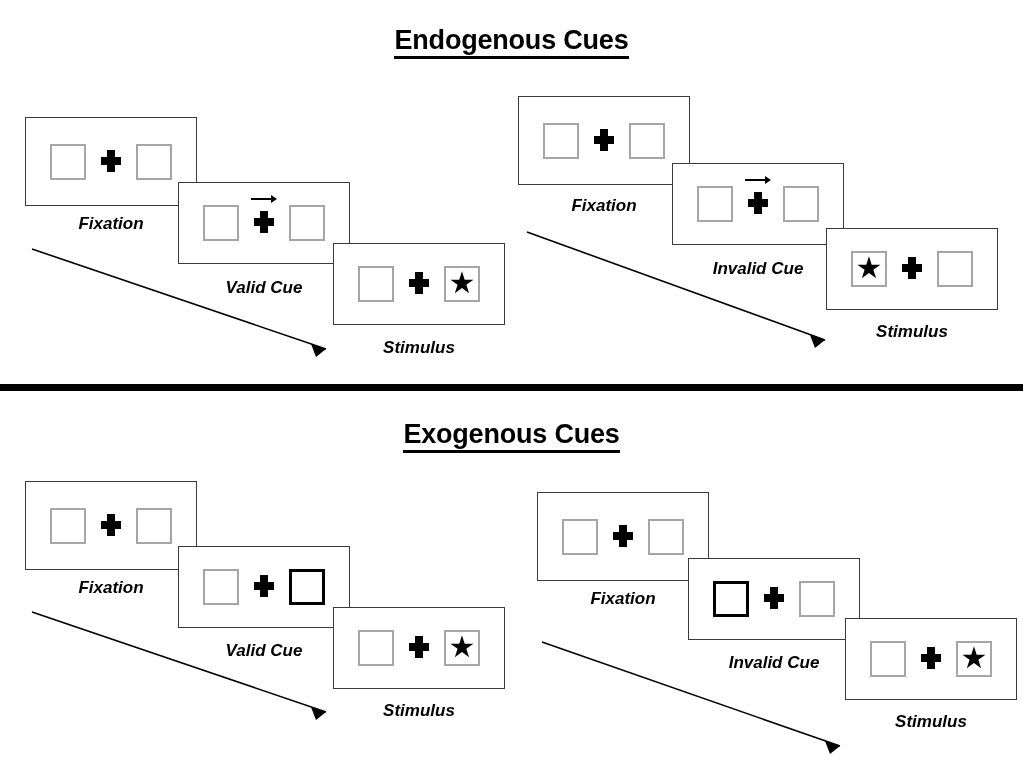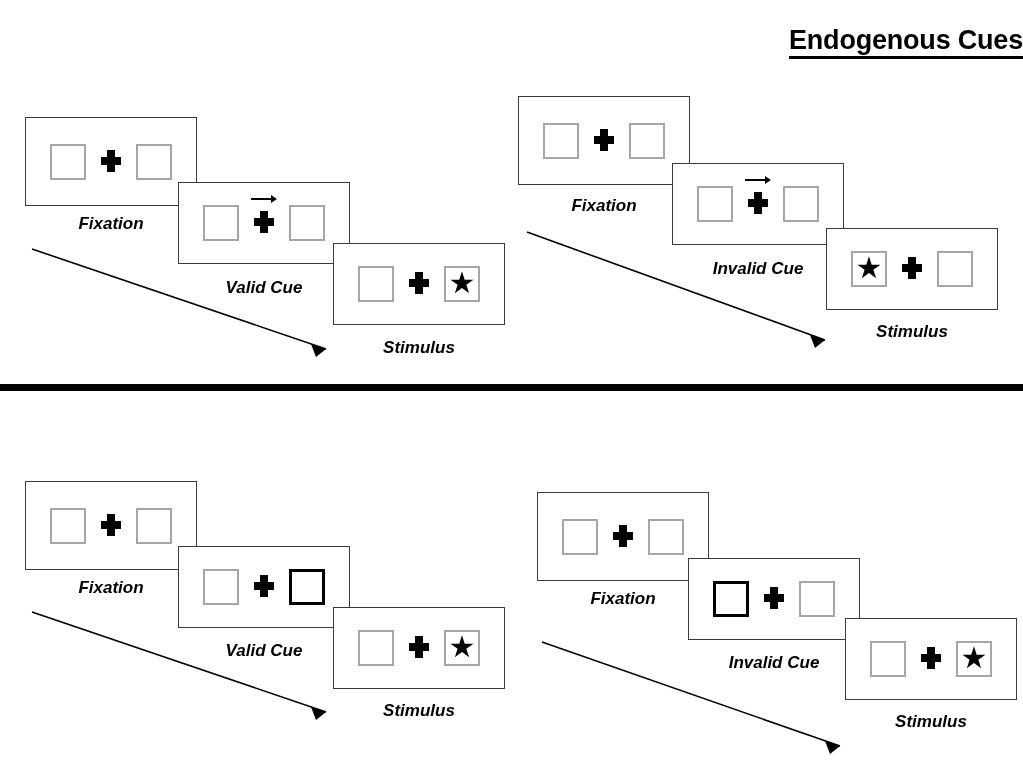--- a/index.html
+++ b/index.html
@@ -4,21 +4,21 @@
 <style>
   html,body{margin:0;padding:0;}
   body{
     width:1023px;height:767px;background:#ffffff;
     font-family:"Liberation Sans",sans-serif;
     overflow:hidden;position:relative;
   }
   .stage{position:absolute;left:0;top:0;width:1023px;height:767px;}
 
   .section-title{
-    position:absolute;width:100%;text-align:right;
+    position:absolute;width:100%;text-align:center;
     font-weight:bold;font-size:27px;color:#000;
     letter-spacing:-0.2px;
   }
   .section-title span{
     border-bottom:3px solid #000;padding-bottom:1px;
   }
 
   .divider{
     position:absolute;left:0;width:1023px;height:7px;background:#000;
   }
@@ -164,20 +164,23 @@
         <span class="star">★</span>
       </div>
       <div class="fixation"></div>
       <div class="box"></div>
     </div>
   </div>
   <div class="panel-label" style="left:826px;top:322px;width:172px;">Stimulus</div>
 
   <div class="divider" style="top:384px;"></div>
 
+  <div class="section-title" style="left:0;top:419px;">
+    <span>Exogenous Cues</span>
+  </div>
 
   <svg class="time-arrow" style="left:30px;top:608px;width:315px;height:115px;" viewBox="0 0 315 115">
     <line x1="2" y1="4" x2="296" y2="104"></line>
     <polygon points="296,104 281,99 286,112"></polygon>
   </svg>
 
   <div class="frame" style="left:25px;top:481px;width:172px;height:89px;">
     <div class="frame-inner">
       <div class="box"></div>
       <div class="fixation"></div>

